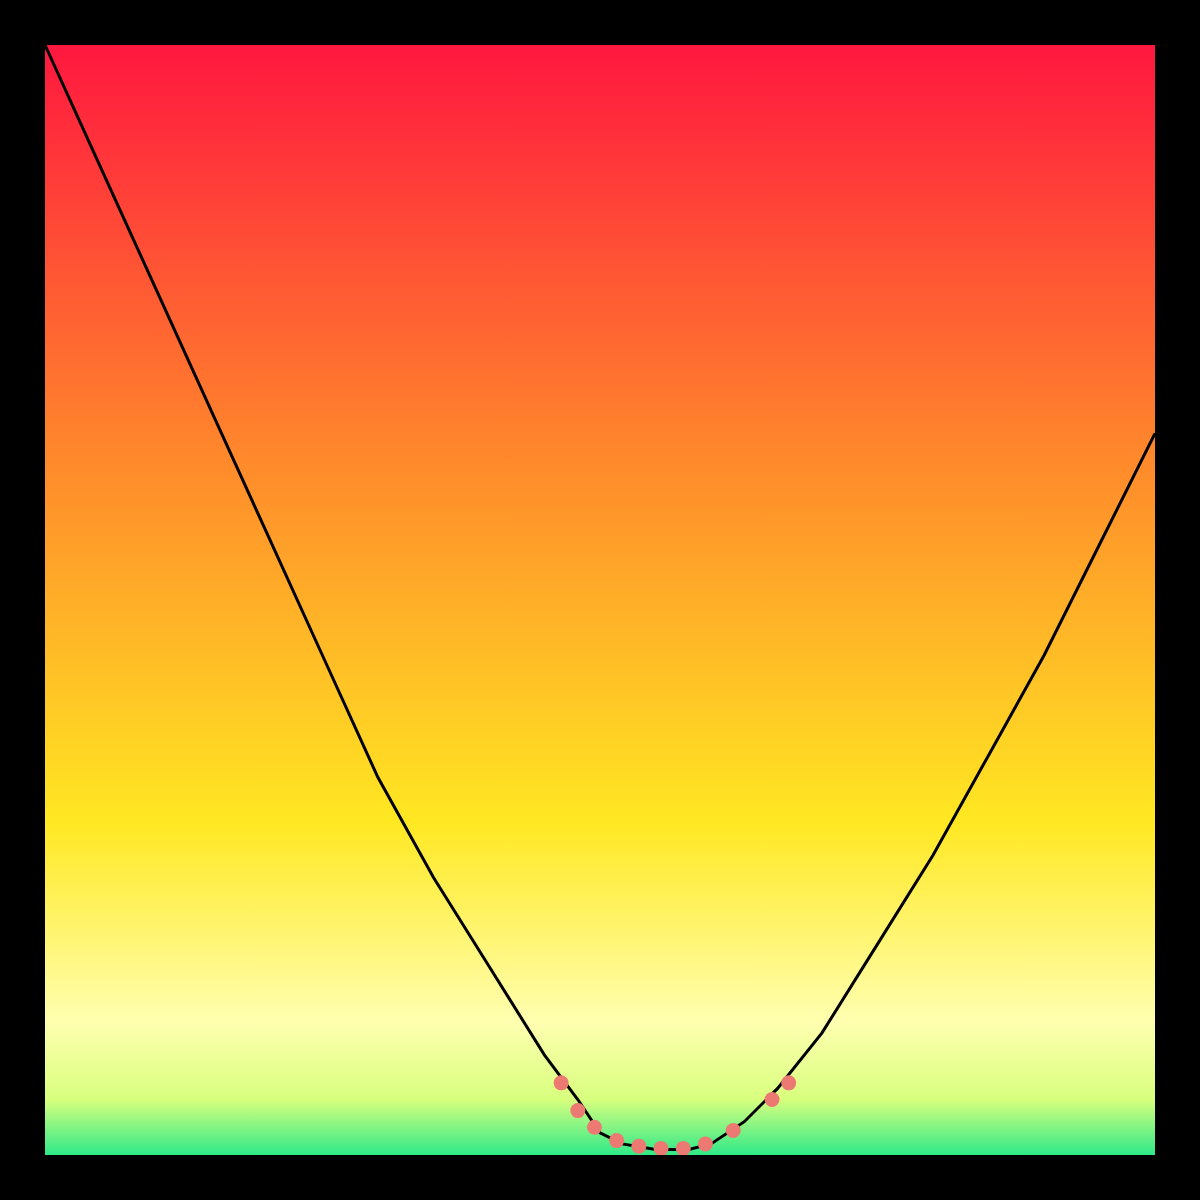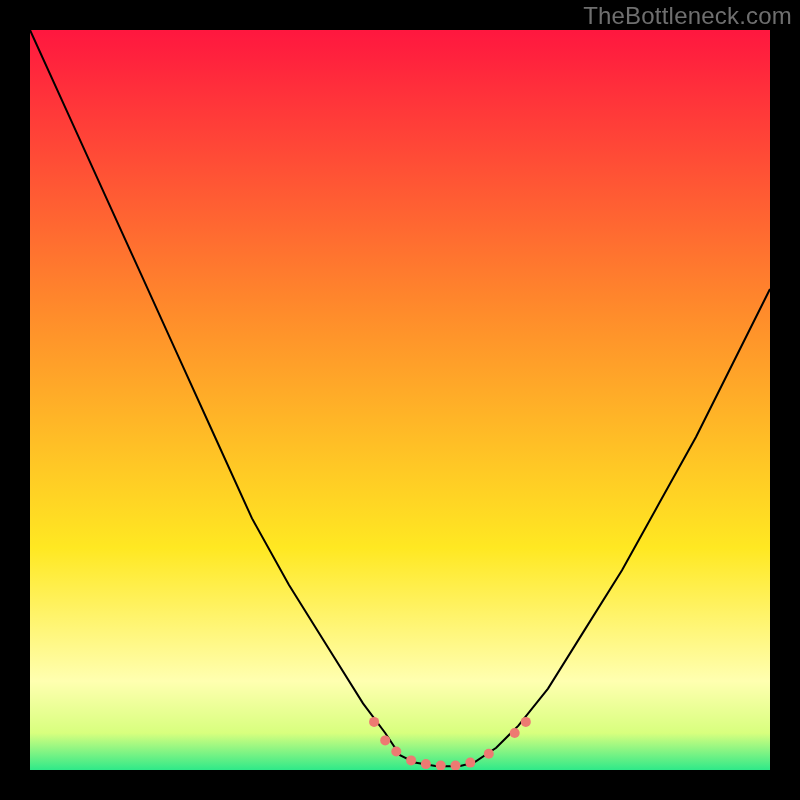--- a/index.html
+++ b/index.html
@@ -31,21 +31,20 @@
     right: 8px;
     color: #6f6f6f;
     font-size: 24px;
     letter-spacing: 0.2px;
   }
 </style>
 </head>
 <body>
 
 <div class="frame">
-  <div class="watermark">TheBottleneck.com</div>
   <svg class="plot" viewBox="0 0 740 740">
     <defs>
       <linearGradient id="bg-grad" x1="0" y1="0" x2="0" y2="1">
         <stop id="g0" offset="0%" stop-color="#ff173f"></stop>
         <stop id="g1" offset="38%" stop-color="#ff8b2b"></stop>
         <stop id="g2" offset="70%" stop-color="#ffe822"></stop>
         <stop id="g3" offset="88%" stop-color="#ffffb0"></stop>
         <stop id="g4" offset="95%" stop-color="#d8ff7e"></stop>
         <stop id="g5" offset="100%" stop-color="#2fe989"></stop>
       </linearGradient>

